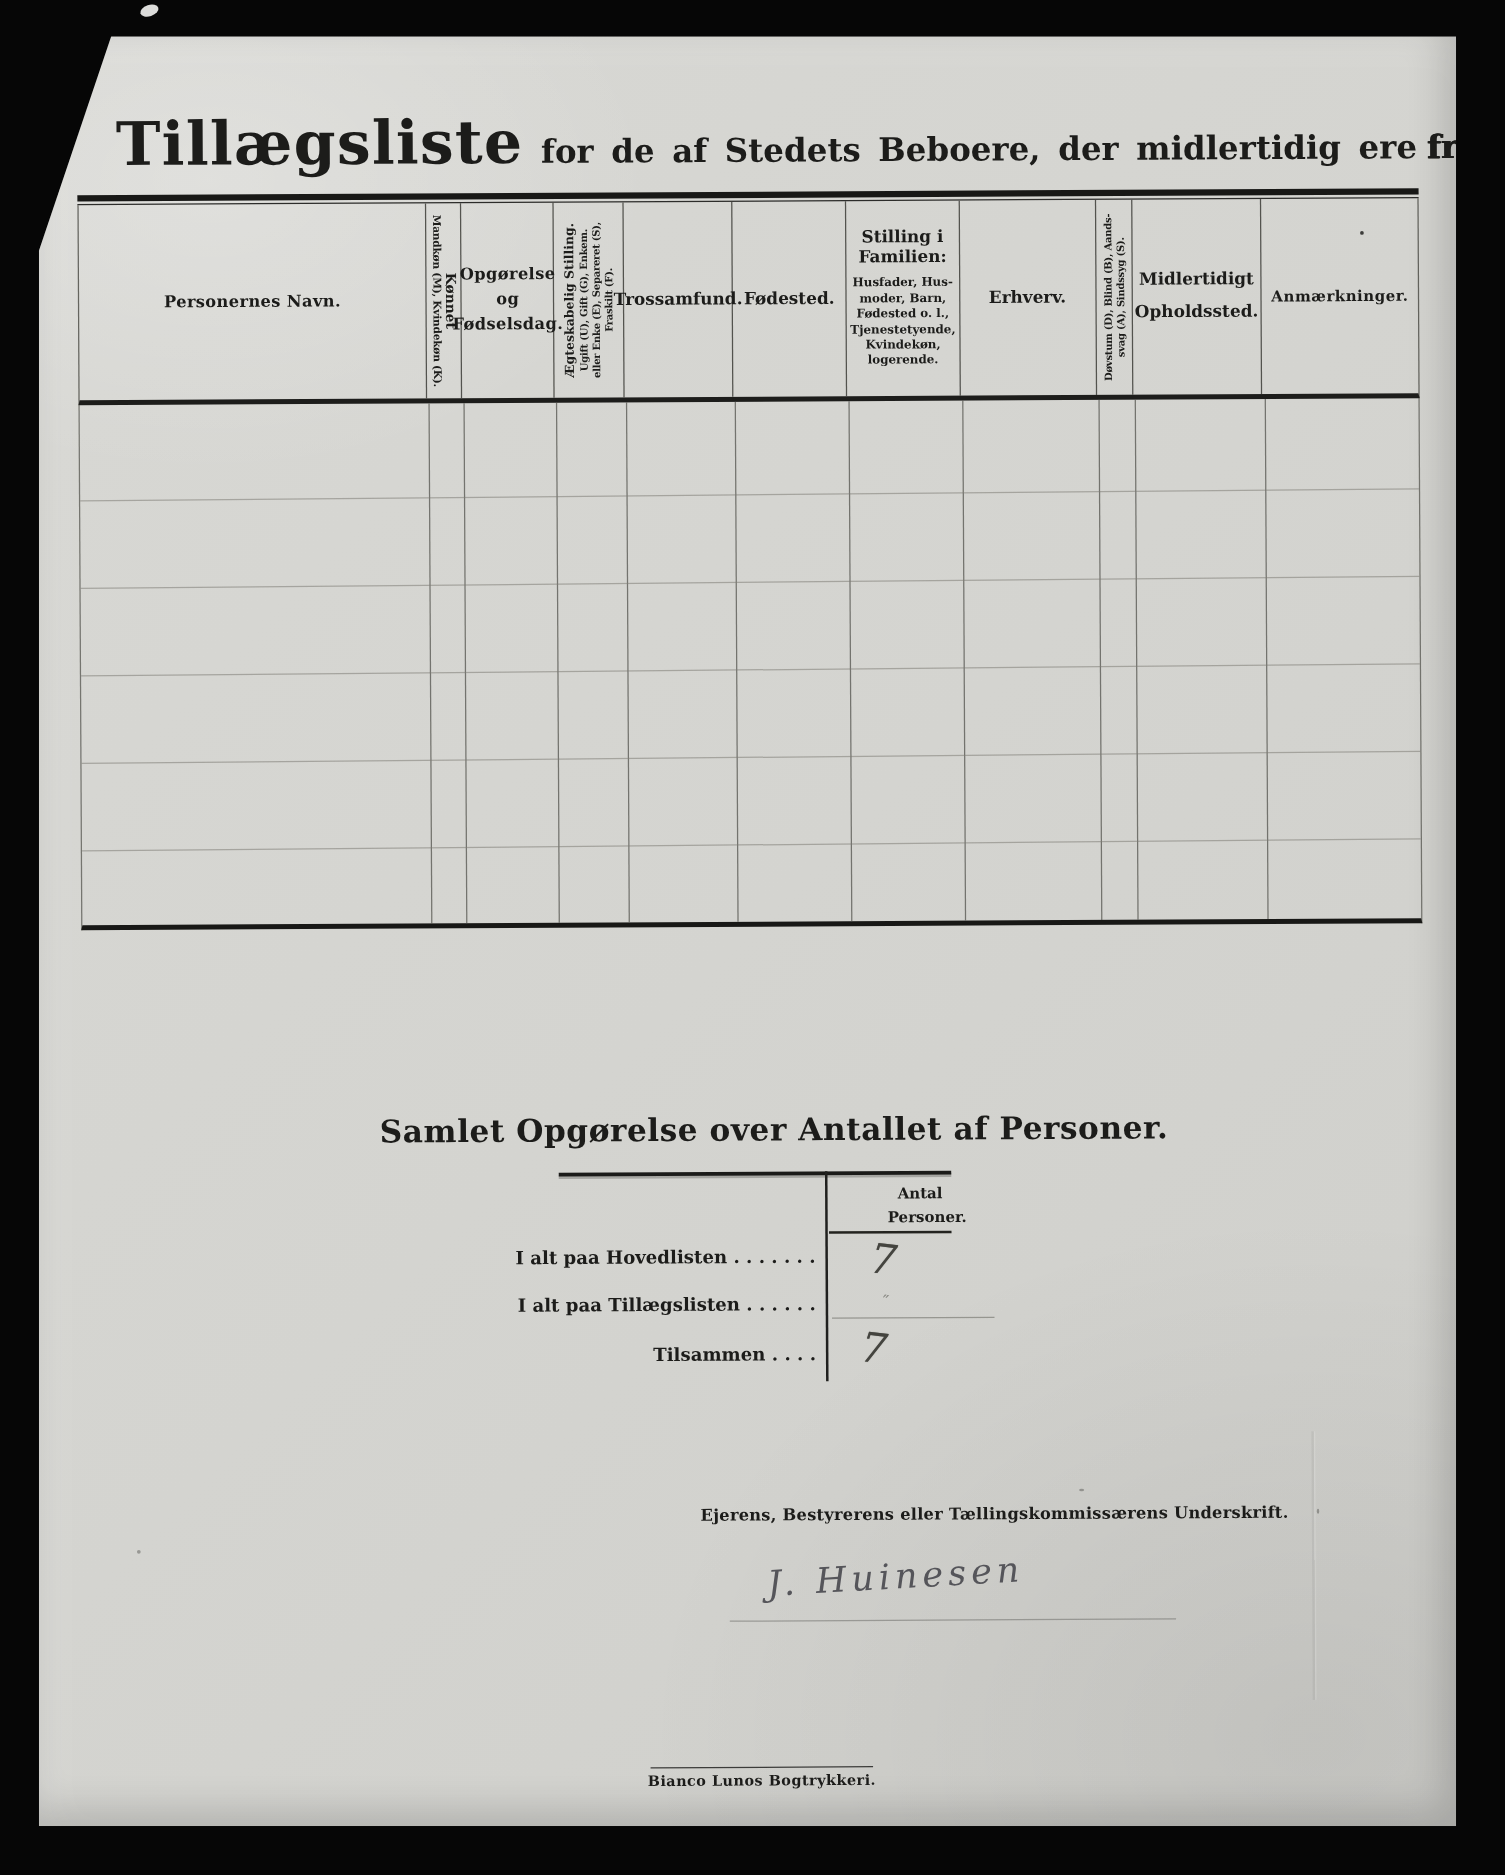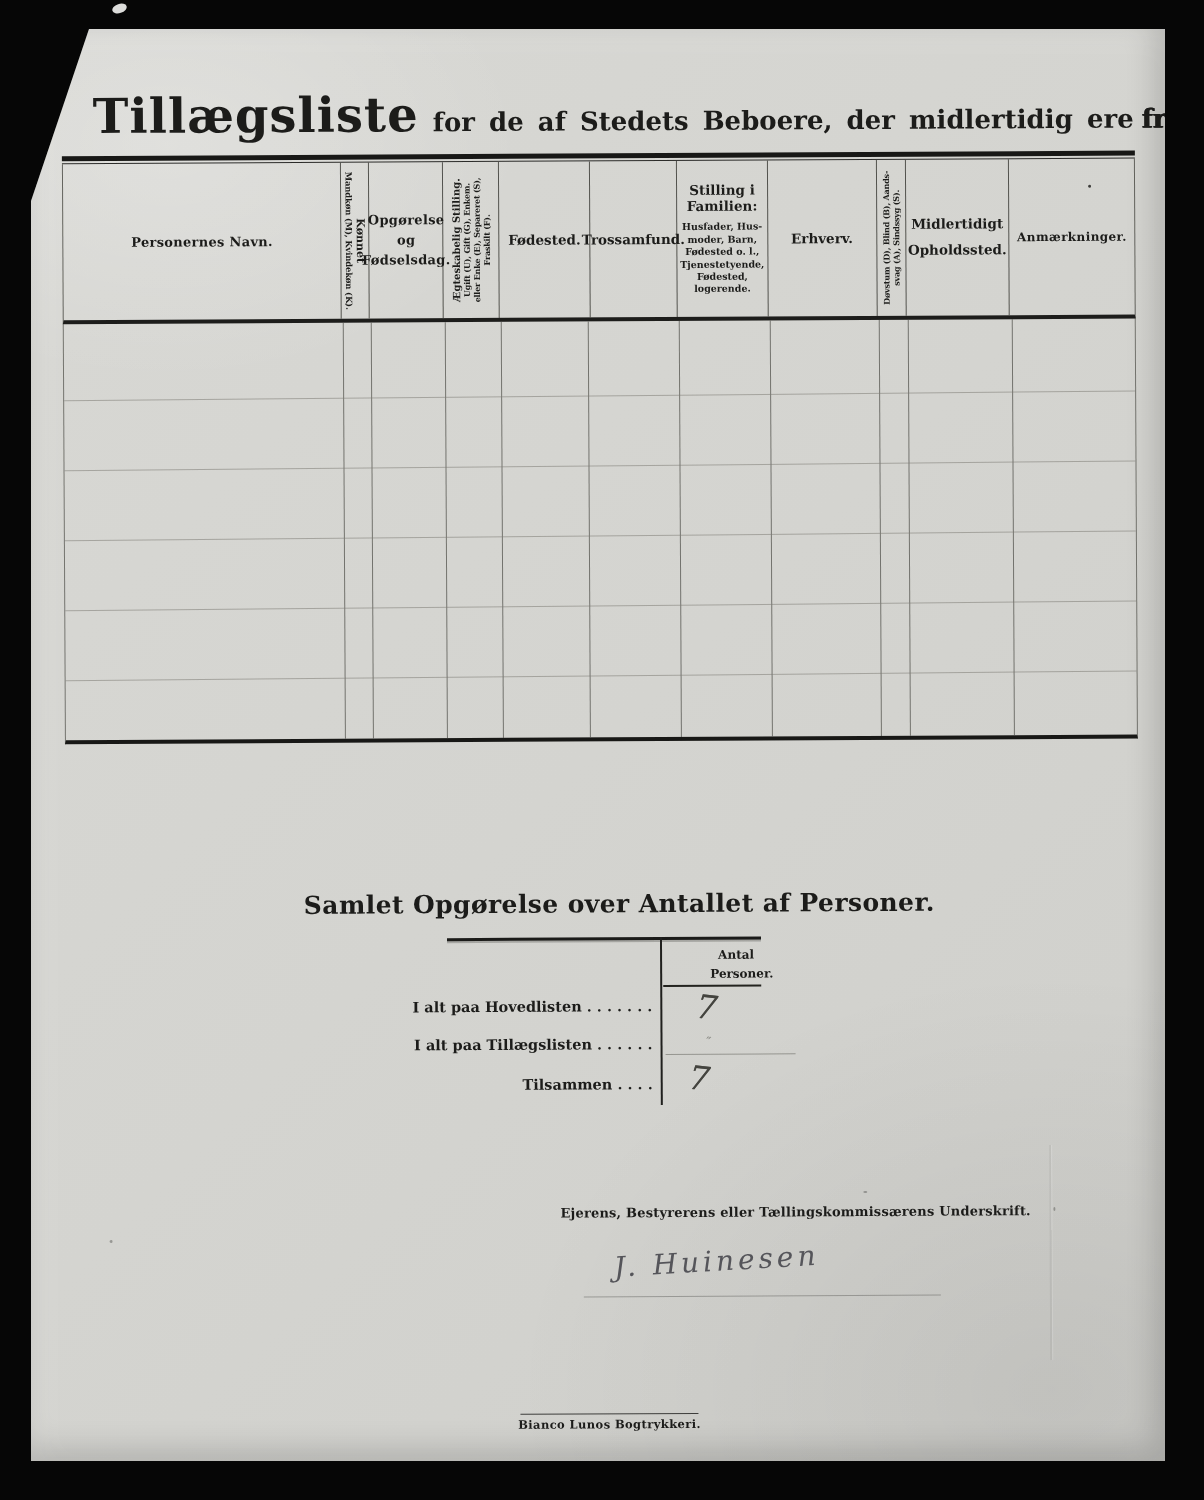--- a/index.html
+++ b/index.html
@@ -154,37 +154,37 @@
 
           <div class="hcell w-aegte">
             <div class="vrot">
               <span class="v-title-sm">Ægteskabelig Stilling.</span>
               <span class="v-sub8">Ugift (U), Gift (G), Enkem.</span>
               <span class="v-sub8">eller Enke (E), Separeret (S),</span>
               <span class="v-sub8">Fraskilt (F).</span>
             </div>
           </div>
 
+          <div class="hcell w-tross h135">
+            <span>Trossamfund.</span>
+          </div>
+
           <div class="hcell w-fodested h135">
             <span>Fødested.</span>
-          </div>
-
-          <div class="hcell w-tross h135">
-            <span>Trossamfund.</span>
           </div>
 
           <div class="hcell w-stilling">
             <span class="h135">Stilling i</span>
             <span class="h135">Familien:</span>
             <div class="stilling-sub">
               <span>Husfader, Hus-</span>
               <span>moder, Barn,</span>
               <span>Fødested o. l.,</span>
               <span>Tjenestetyende,</span>
-              <span>Fødested,</span>
+              <span>Kvindekøn,</span>
               <span>logerende.</span>
             </div>
           </div>
 
           <div class="hcell w-erhverv h135">
             <span>Erhverv.</span>
           </div>
 
           <div class="hcell w-dov">
             <div class="vrot">

